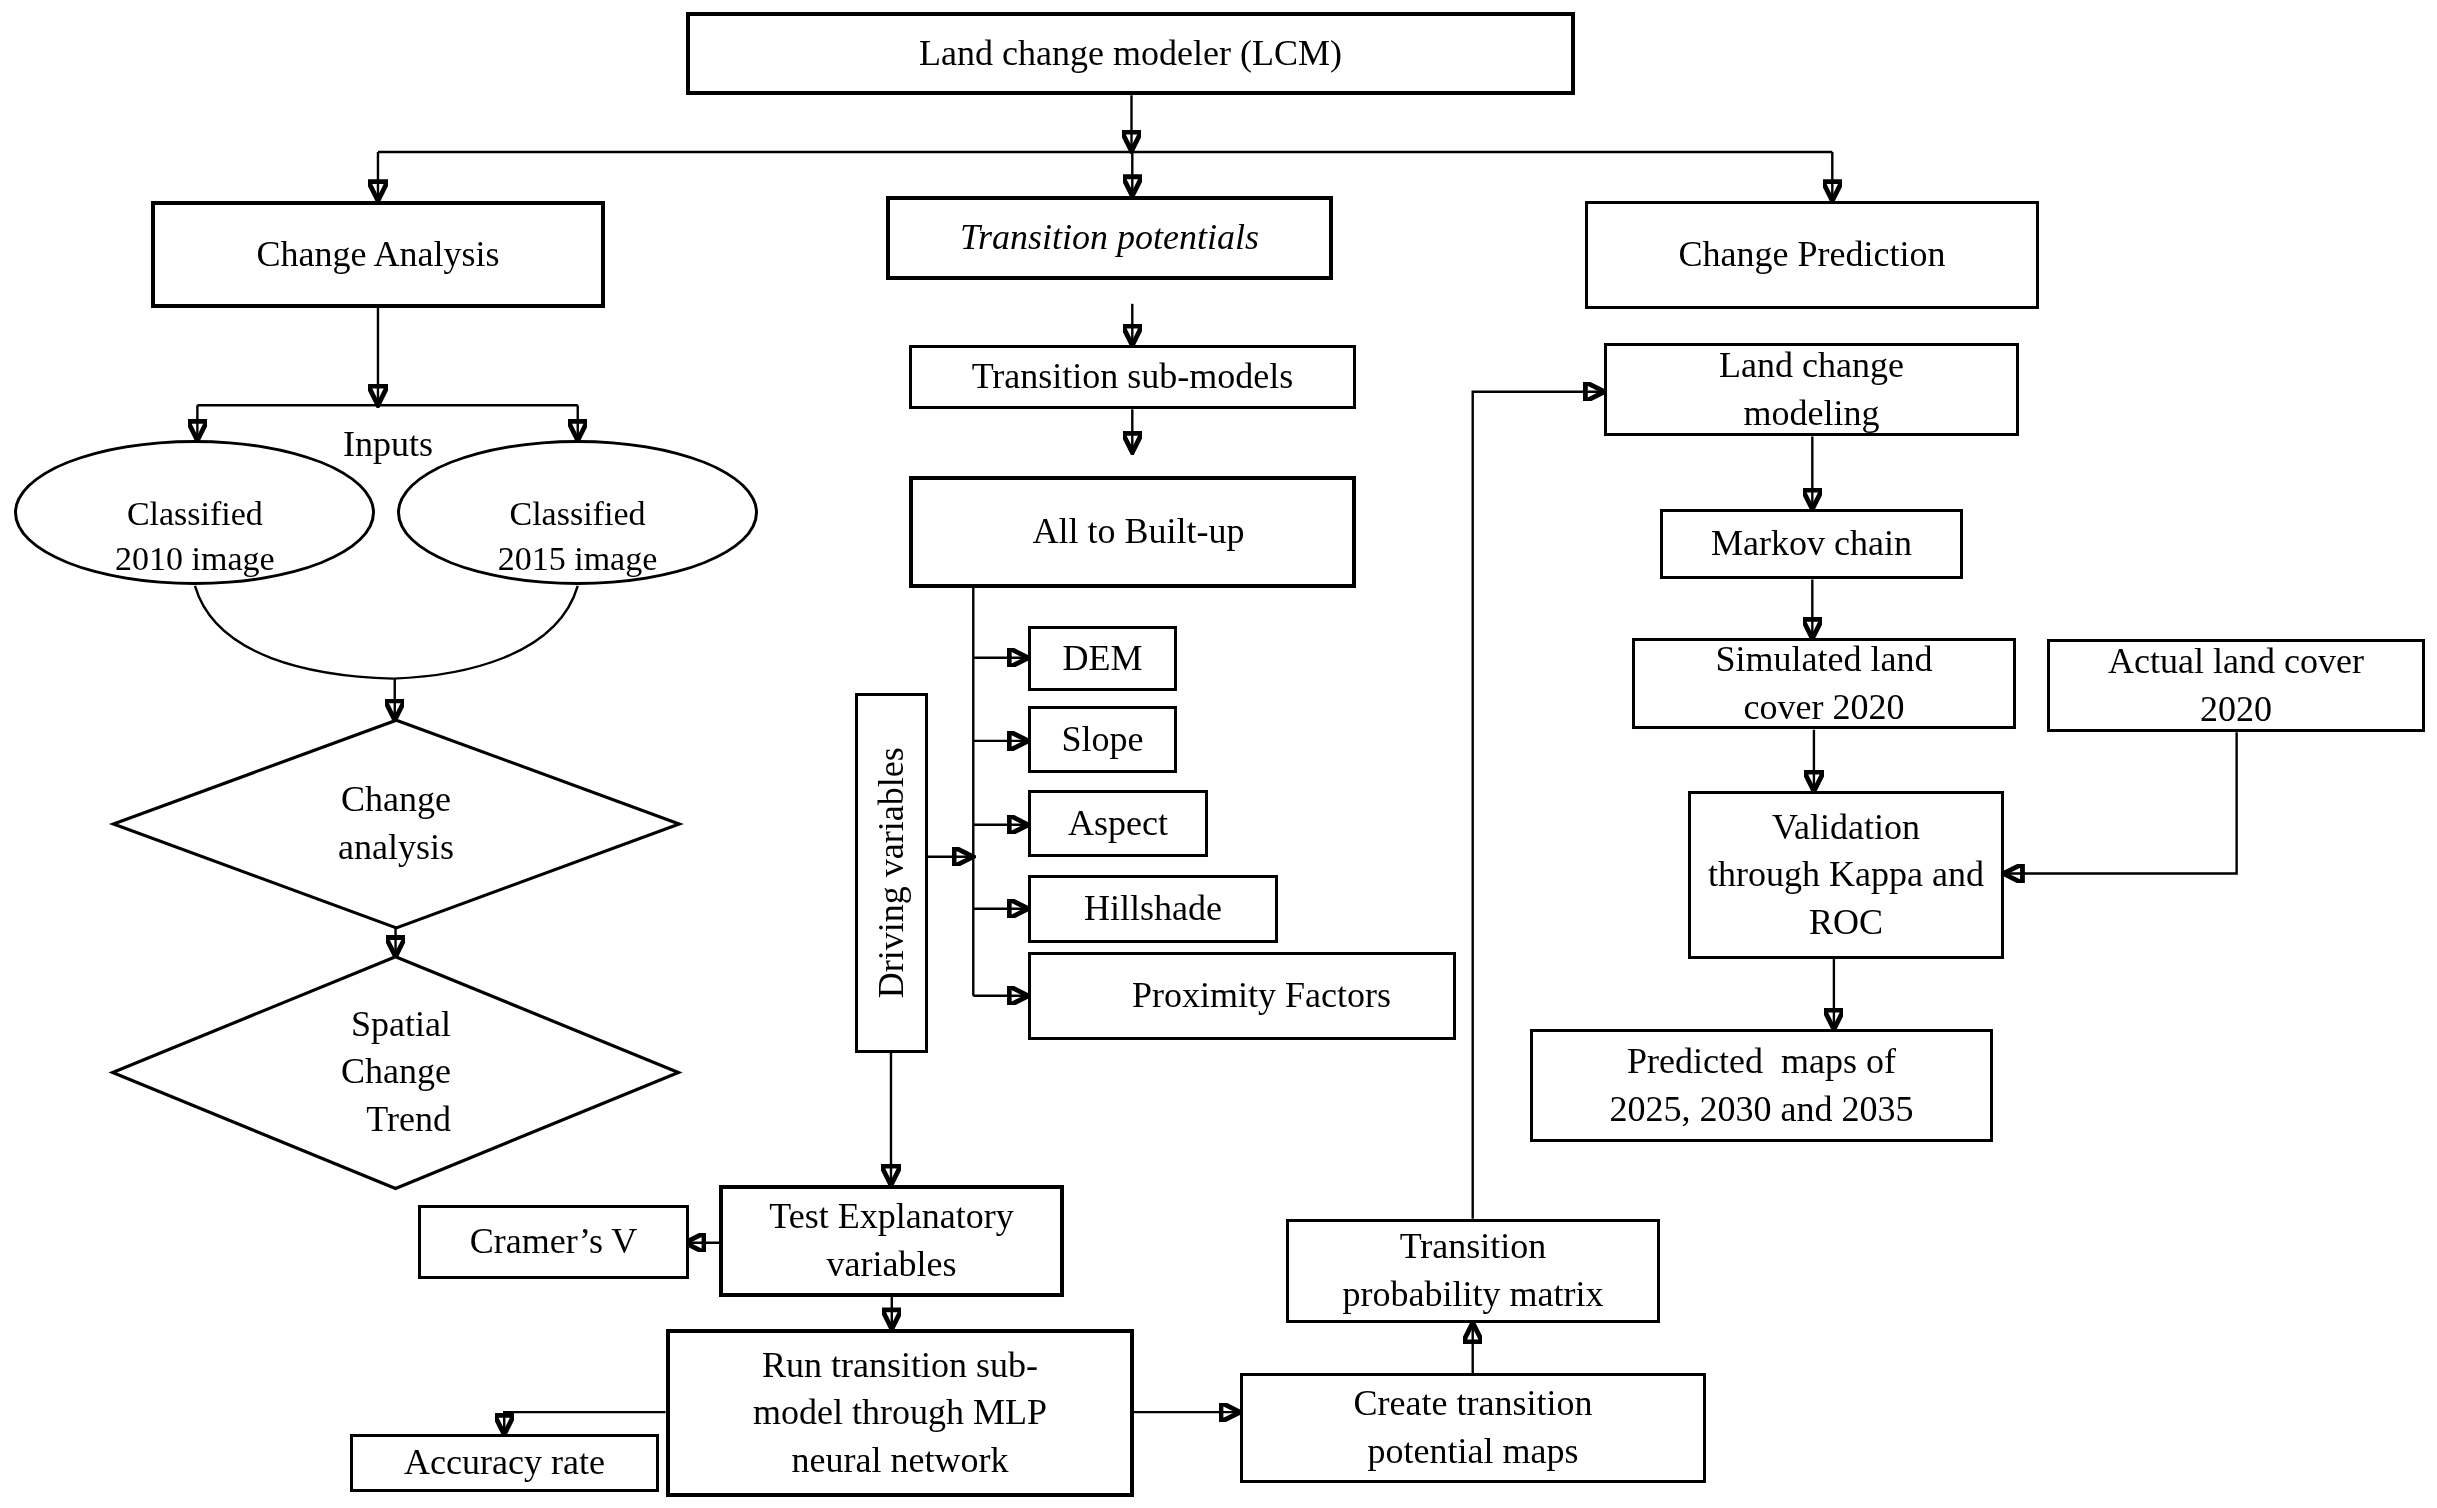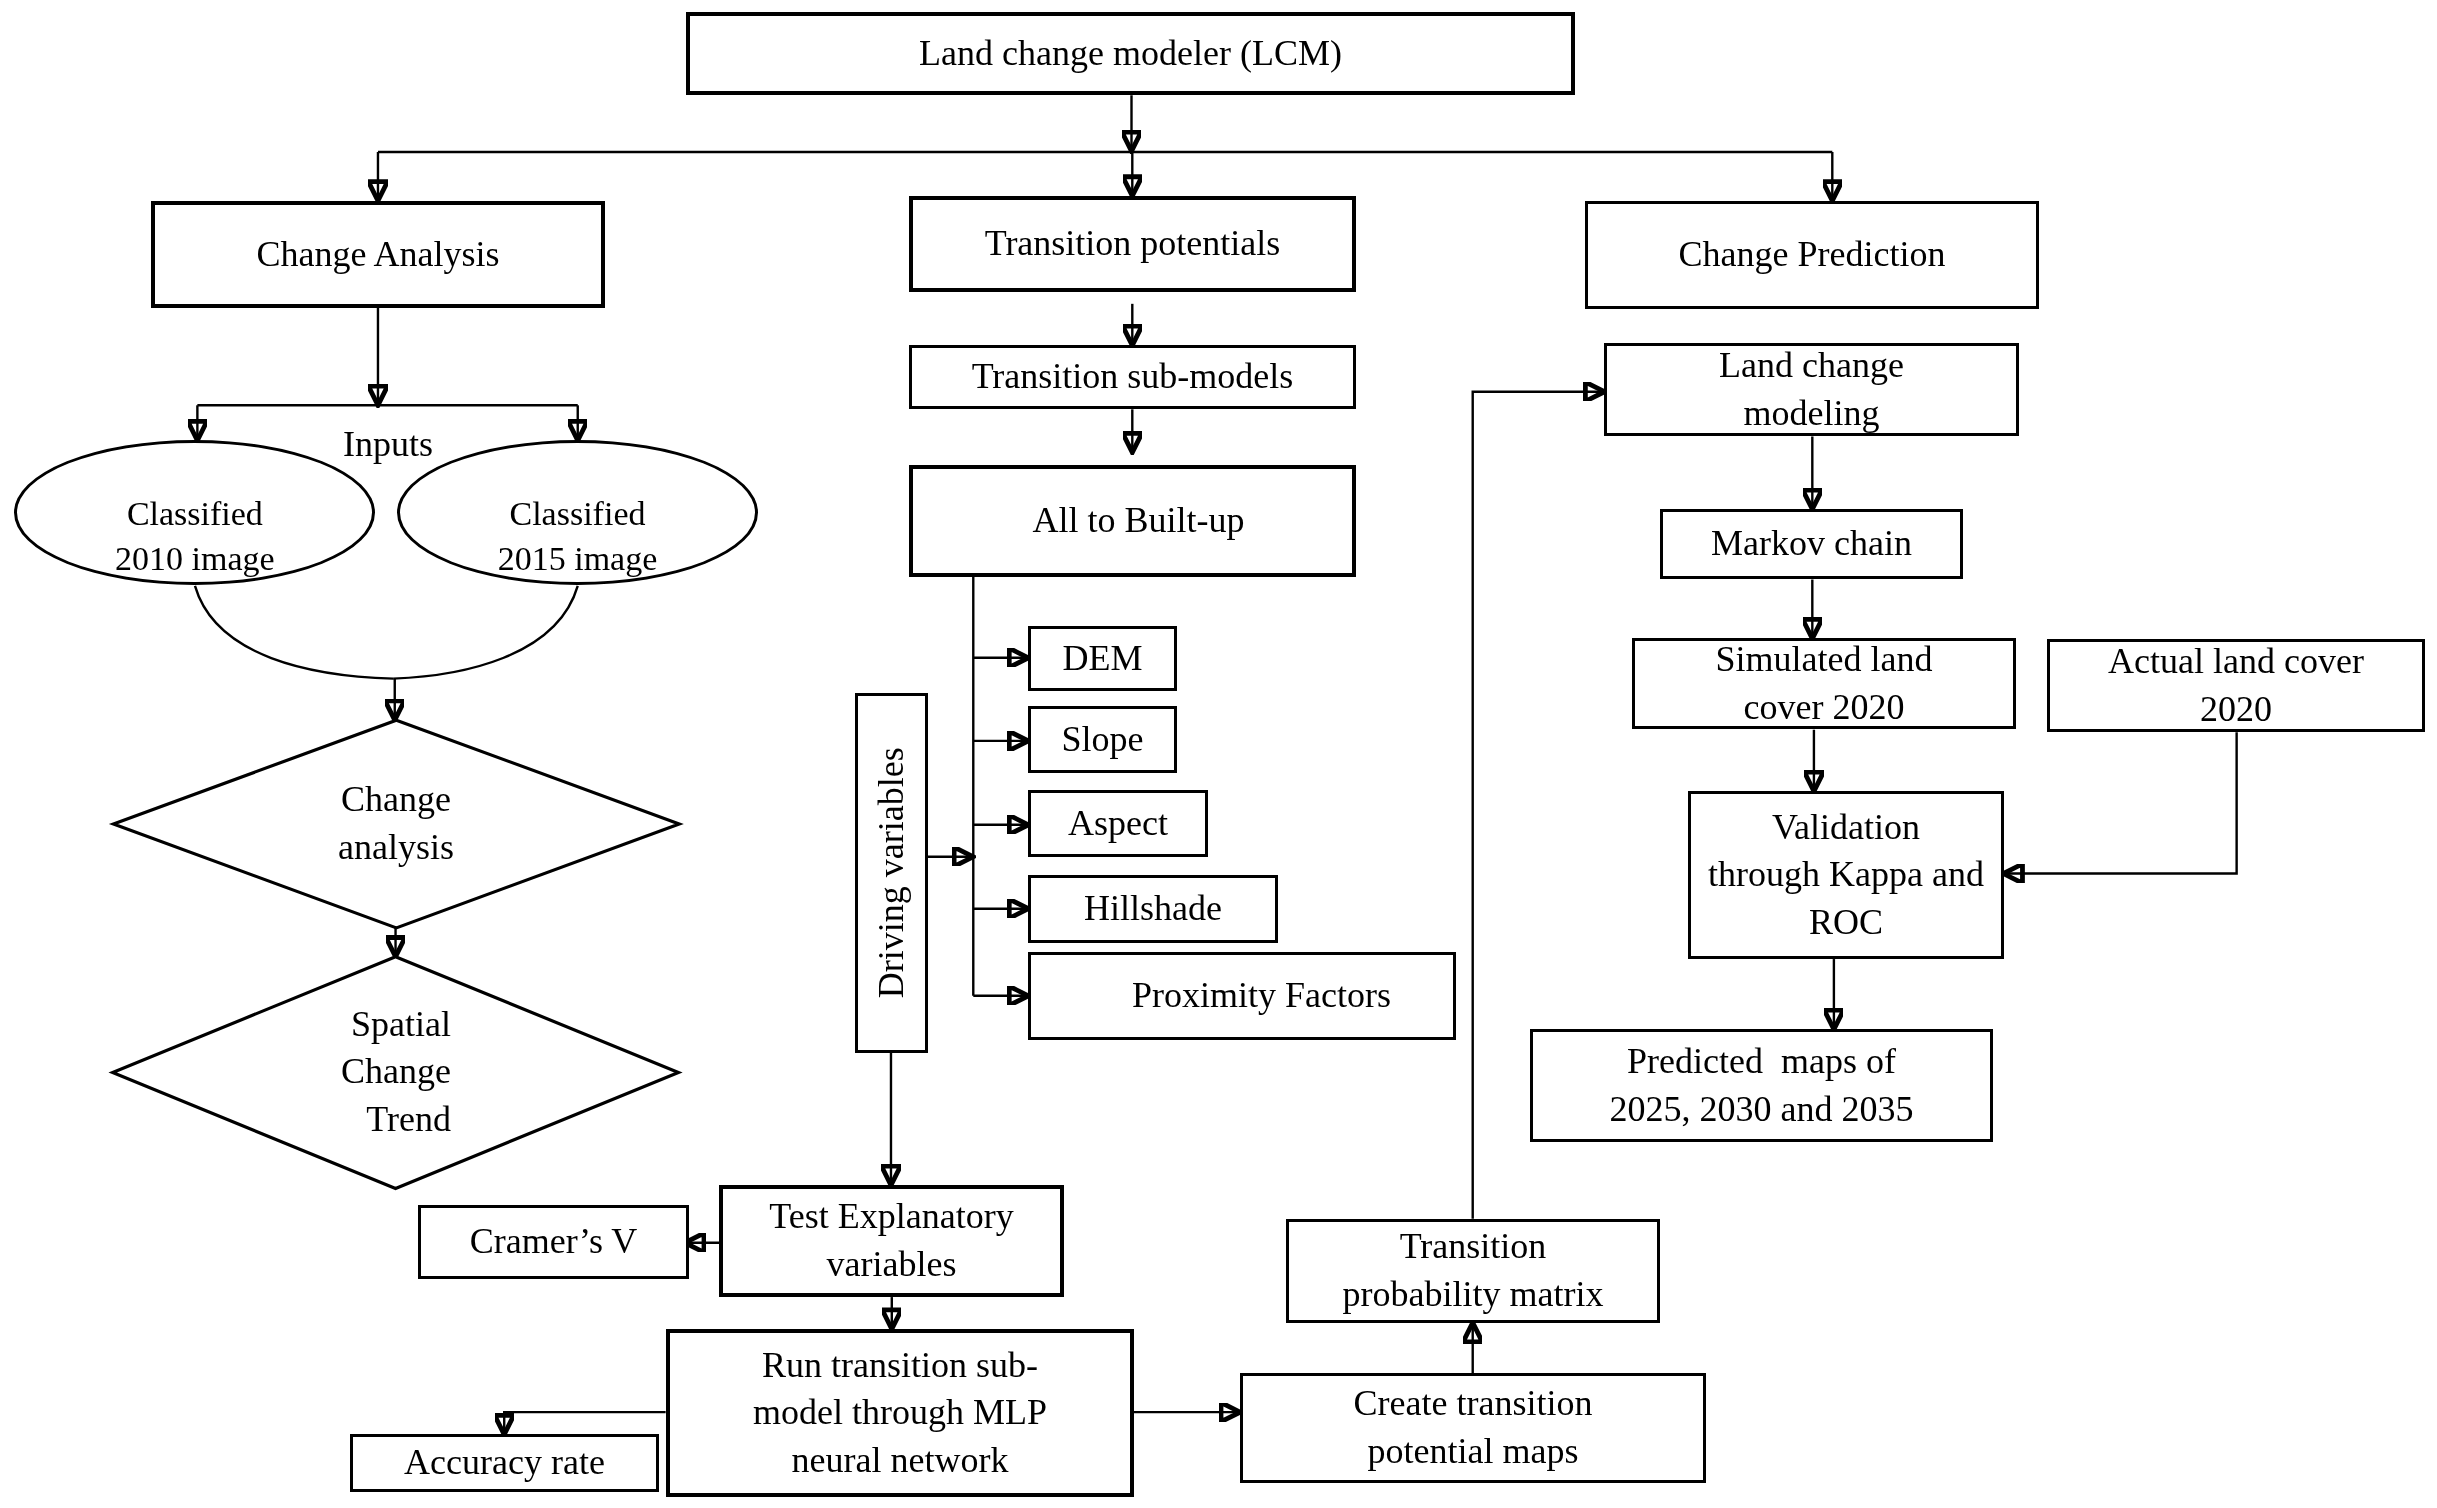--- a/index.html
+++ b/index.html
@@ -91,21 +91,21 @@
   </svg>
 
   <div class="node heavy" style="left:686px;top:12px;width:889px;height:83px;">
     <span class="lbl">Land change modeler (LCM)</span>
   </div>
 
   <div class="node heavy" style="left:151px;top:201px;width:454px;height:107px;">
     <span class="lbl">Change Analysis</span>
   </div>
 
-  <div class="node heavy" style="left:909px;top:196px;width:447px;height:96px;">
+  <div class="node heavy" style="left:886px;top:196px;width:447px;height:84px;font-style:italic;">
     <span class="lbl">Transition potentials</span>
   </div>
 
   <div class="node" style="left:1585px;top:201px;width:454px;height:108px;align-items:center;">
     <span class="lbl">Change Prediction</span>
   </div>
 
   <div class="node plain" style="left:308px;top:419px;width:160px;height:51px;">
     <span class="lbl">Inputs</span>
   </div>
@@ -128,21 +128,21 @@
   <div class="node plain" style="left:276px;top:996px;width:240px;height:152px;text-align:right;">
     <span class="lbl">Spatial
 Change
 Trend</span>
   </div>
 
   <div class="node" style="left:909px;top:345px;width:447px;height:64px;">
     <span class="lbl">Transition sub-models</span>
   </div>
 
-  <div class="node heavy" style="left:909px;top:465px;width:447px;height:112px;padding-left:12px;">
+  <div class="node heavy" style="left:909px;top:476px;width:447px;height:112px;padding-left:12px;">
     <span class="lbl">All to Built-up</span>
   </div>
 
   <div class="node vert" style="left:855px;top:693px;width:73px;height:360px;">
     <span class="lbl">Driving variables</span>
   </div>
 
   <div class="node" style="left:1028px;top:626px;width:149px;height:65px;">
     <span class="lbl">DEM</span>
   </div>

